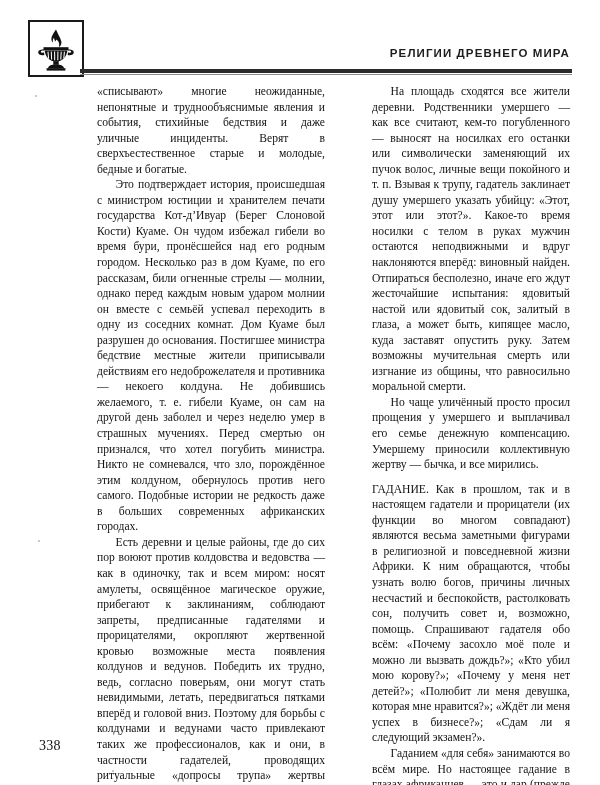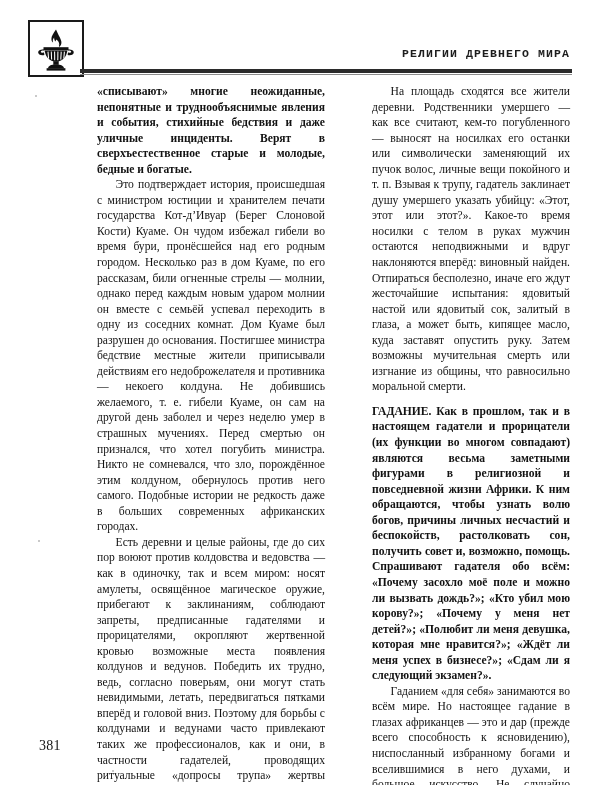--- a/index.html
+++ b/index.html
@@ -44,21 +44,21 @@
     display: flex;
     align-items: center;
     justify-content: center;
   }
   .emblem svg { display: block; }
 
   .header-title {
     position: absolute;
     right: 30px;
     top: 47px;
-    font-family: Liberation Mono, monospace;
+    font-family: Liberation Sans, sans-serif;
     font-size: 11.5px;
     letter-spacing: 1.1px;
     font-weight: 600;
     color: #1d1d1d;
     white-space: nowrap;
     padding-left: 42px;
   }
   .header-rule {
     position: absolute;
     left: 80px;
@@ -95,21 +95,21 @@
     color: #121212;
     hyphens: manual;
   }
   .col-left  { left: 0px; }
   .col-right { left: 275px; width: 198px; }
 
   .col p {
     margin: 0;
     text-indent: 1.6em;
   }
-  .col p.no-indent { text-indent: 0; font-weight: bold; }
+  .col p.no-indent { text-indent: 0; }
   .col p.gap-before { margin-top: 9px; }
 
   
   .folio {
     position: absolute;
     left: 39px;
     top: 738px;
     font-size: 14px;
     color: #141414;
     letter-spacing: 0.3px;
@@ -172,23 +172,24 @@
   </div>
 
   <div class="columns">
     <div class="col col-left">
         <p class="no-indent">«списывают» многие неожиданные, непонятные и труднообъяснимые явления и события, стихийные бедствия и даже уличные инциденты. Верят в сверхъестественное старые и молодые, бедные и богатые.</p>
         <p>Это подтверждает история, происшедшая с министром юстиции и хранителем печати государства Кот-д’Ивуар (Берег Слоновой Кости) Куаме. Он чудом избежал гибели во время бури, пронёсшейся над его родным городом. Несколько раз в дом Куаме, по его рассказам, били огненные стрелы — молнии, однако перед каждым новым ударом молнии он вместе с семьёй успевал переходить в одну из соседних комнат. Дом Куаме был разрушен до основания. Постигшее министра бедствие местные жители приписывали действиям его недоброжелателя и противника — некоего колдуна. Не добившись желаемого, т. е. гибели Куаме, он сам на другой день заболел и через неделю умер в страшных мучениях. Перед смертью он признался, что хотел погубить министра. Никто не сомневался, что зло, порождённое этим колдуном, обернулось против него самого. Подобные истории не редкость даже в больших современных африканских городах.</p>
         <p>Есть деревни и целые районы, где до сих пор воюют против колдовства и ведовства — как в одиночку, так и всем миром: носят амулеты, освящённое магическое оружие, прибегают к заклинаниям, соблюдают запреты, предписанные гадателями и прорицателями, окропляют жертвенной кровью возможные места появления колдунов и ведунов. Победить их трудно, ведь, согласно поверьям, они могут стать невидимыми, летать, передвигаться пятками вперёд и головой вниз. Поэтому для борьбы с колдунами и ведунами часто привлекают таких же профессионалов, как и они, в частности гадателей, проводящих ритуальные «допросы трупа» жертвы колдовства.</p>
       </div>
     <div class="col col-right">
         <p>На площадь сходятся все жители деревни. Родственники умершего — как все считают, кем-то погубленного — выносят на носилках его останки или символически заменяющий их пучок волос, личные вещи покойного и т. п. Взывая к трупу, гадатель заклинает душу умершего указать убийцу: «Этот, этот или этот?». Какое-то время носилки с телом в руках мужчин остаются неподвижными и вдруг наклоняются вперёд: виновный найден. Отпираться бесполезно, иначе его ждут жесточайшие испытания: ядовитый настой или ядовитый сок, залитый в глаза, а может быть, кипящее масло, куда заставят опустить руку. Затем возможны мучительная смерть или изгнание из общины, что равносильно моральной смерти.</p>
+        <p>Но чаще уличённый просто просил прощения у умершего и выплачивал его семье денежную компенсацию. Умершему приносили коллективную жертву — бычка, и все мирились.</p>
         <p class="no-indent gap-before">ГАДАНИЕ. Как в прошлом, так и в настоящем гадатели и прорицатели (их функции во многом совпадают) являются весьма заметными фигурами в религиозной и повседневной жизни Африки. К ним обращаются, чтобы узнать волю богов, причины личных несчастий и беспокойств, растолковать сон, получить совет и, возможно, помощь. Спрашивают гадателя обо всём: «Почему засохло моё поле и можно ли вызвать дождь?»; «Кто убил мою корову?»; «Почему у меня нет детей?»; «Полюбит ли меня девушка, которая мне нравится?»; «Ждёт ли меня успех в бизнесе?»; «Сдам ли я следующий экзамен?».</p>
         <p>Гаданием «для себя» занимаются во всём мире. Но настоящее гадание в глазах африканцев — это и дар (прежде всего способность к ясновидению), ниспосланный избранному богами и вселившимися в него духами, и большое искусство. Не случайно профессиональные гадатели (а не</p>
       </div>
   </div>
 
-  <div class="folio">381</div>
+  <div class="folio">338</div>
 
   <div class="speckle" style="left:35px;  top:95px;"></div>
   <div class="speckle" style="left:38px;  top:540px;"></div>
   <div class="speckle" style="left:112px; top:770px;"></div>
 </div>
 
 </body></html>

